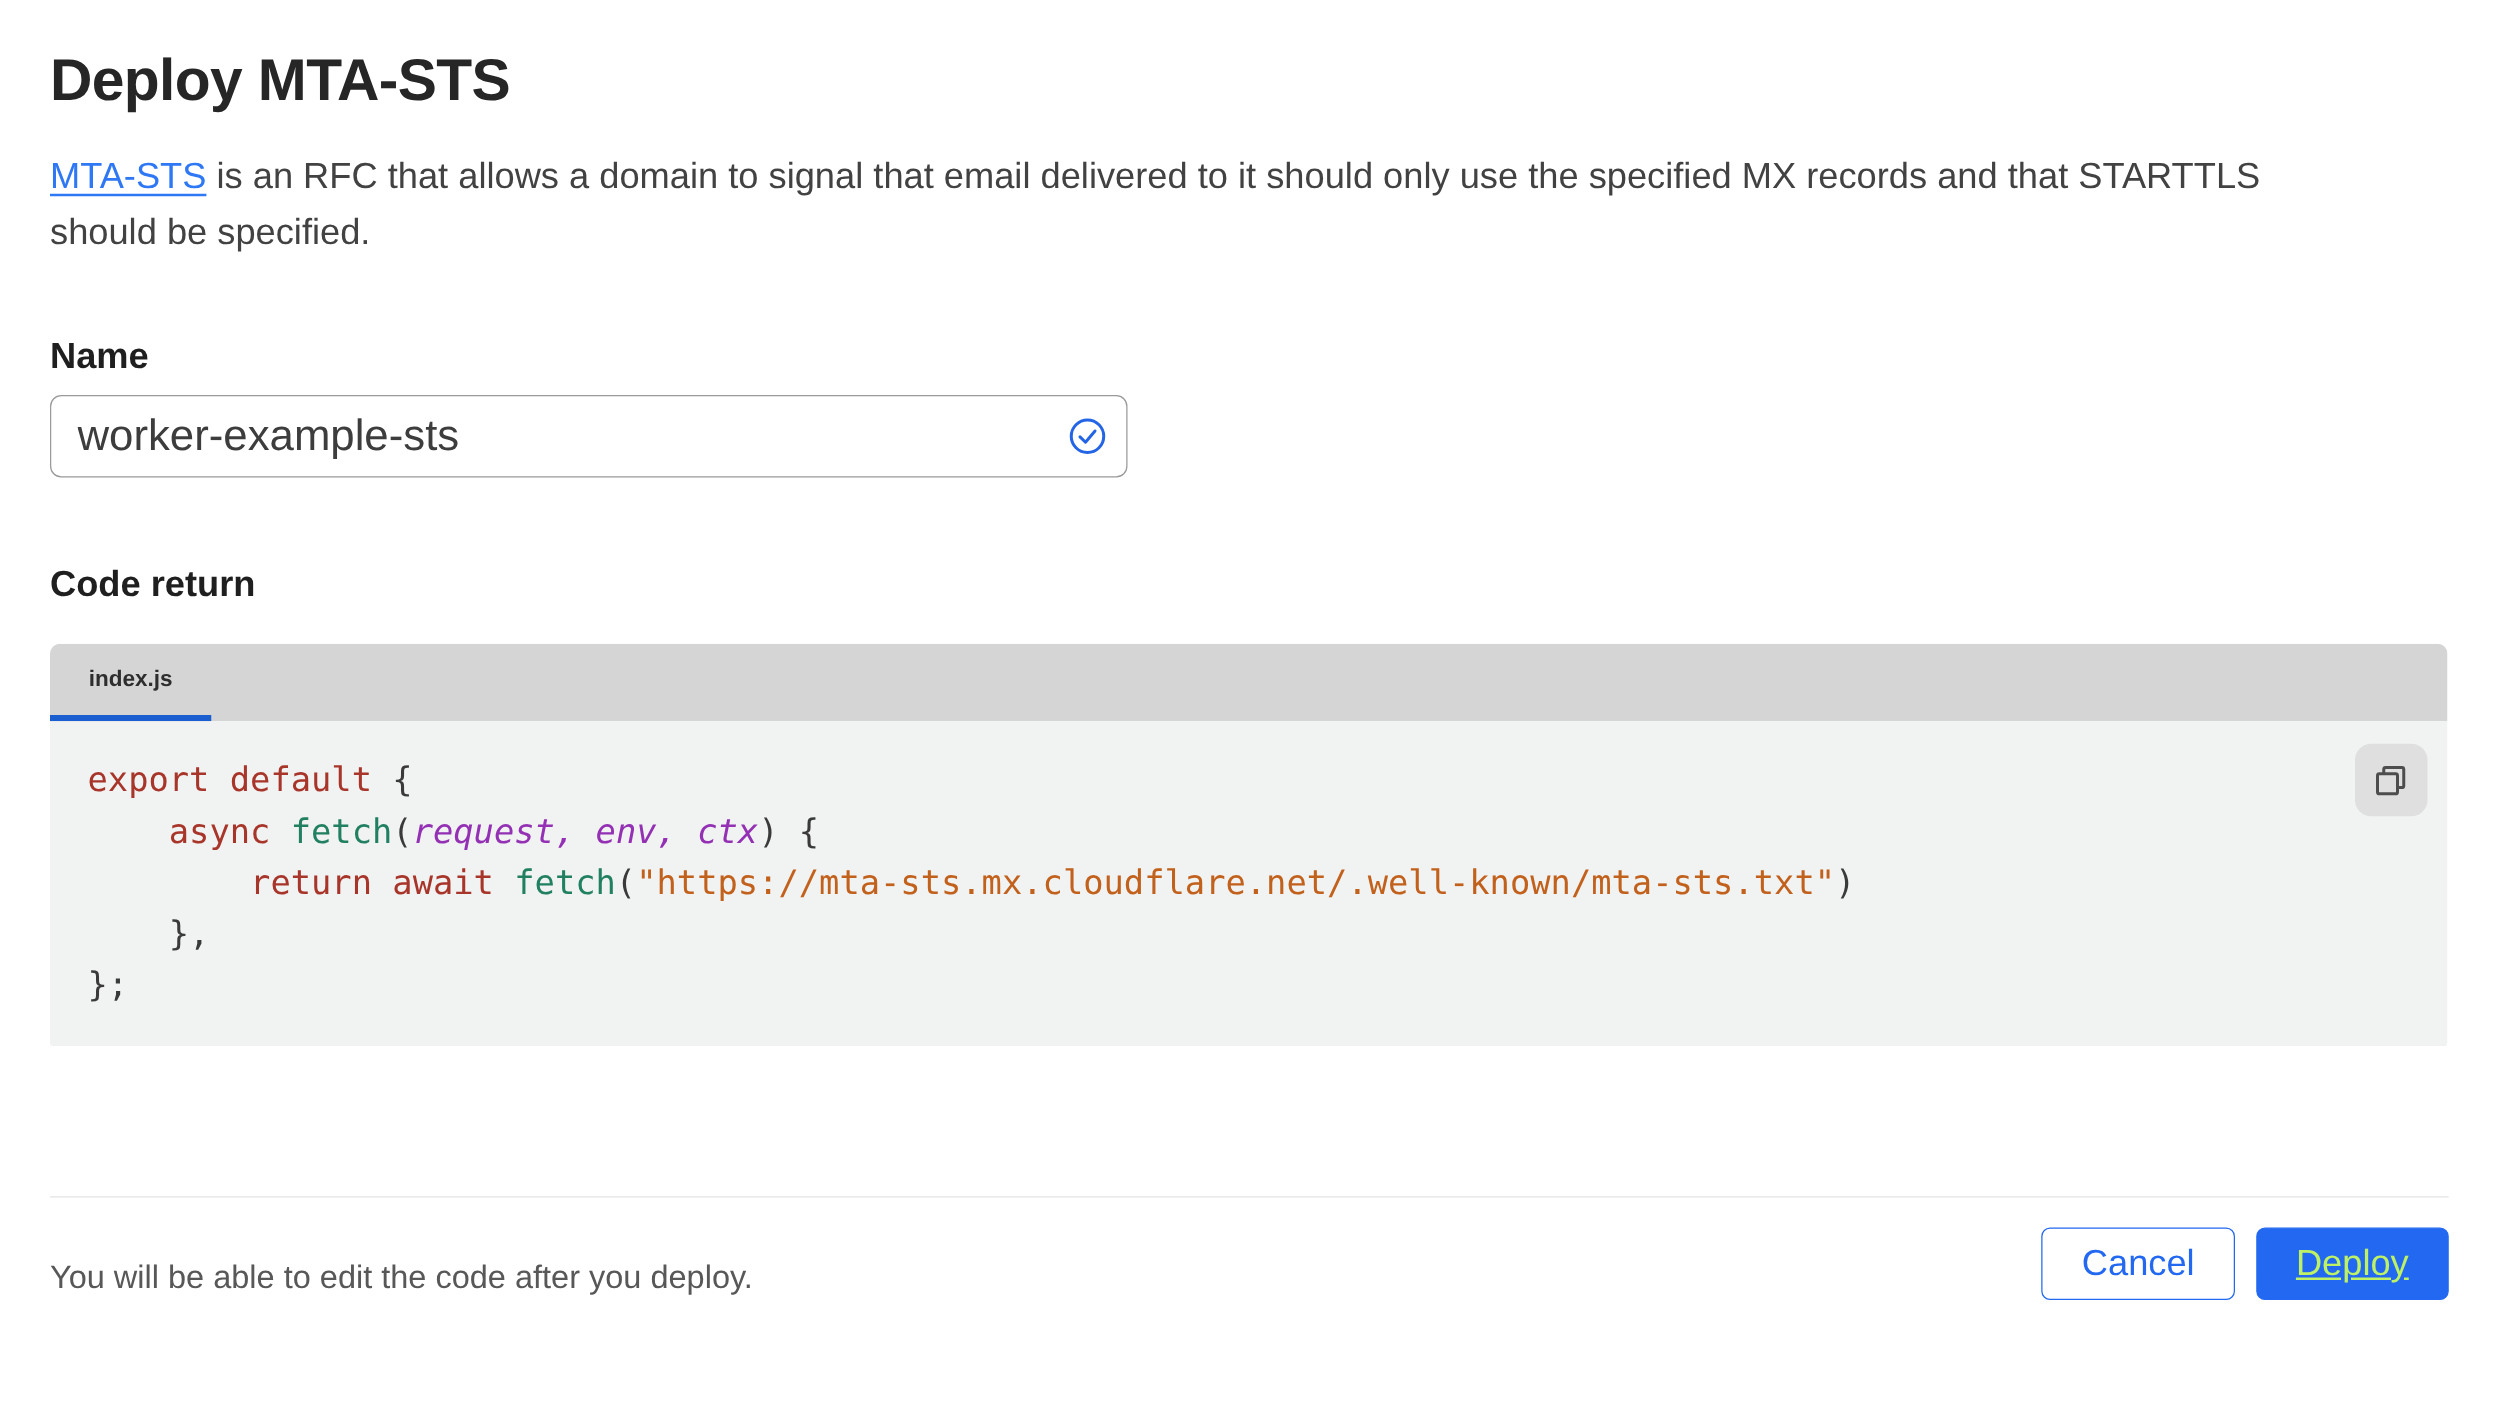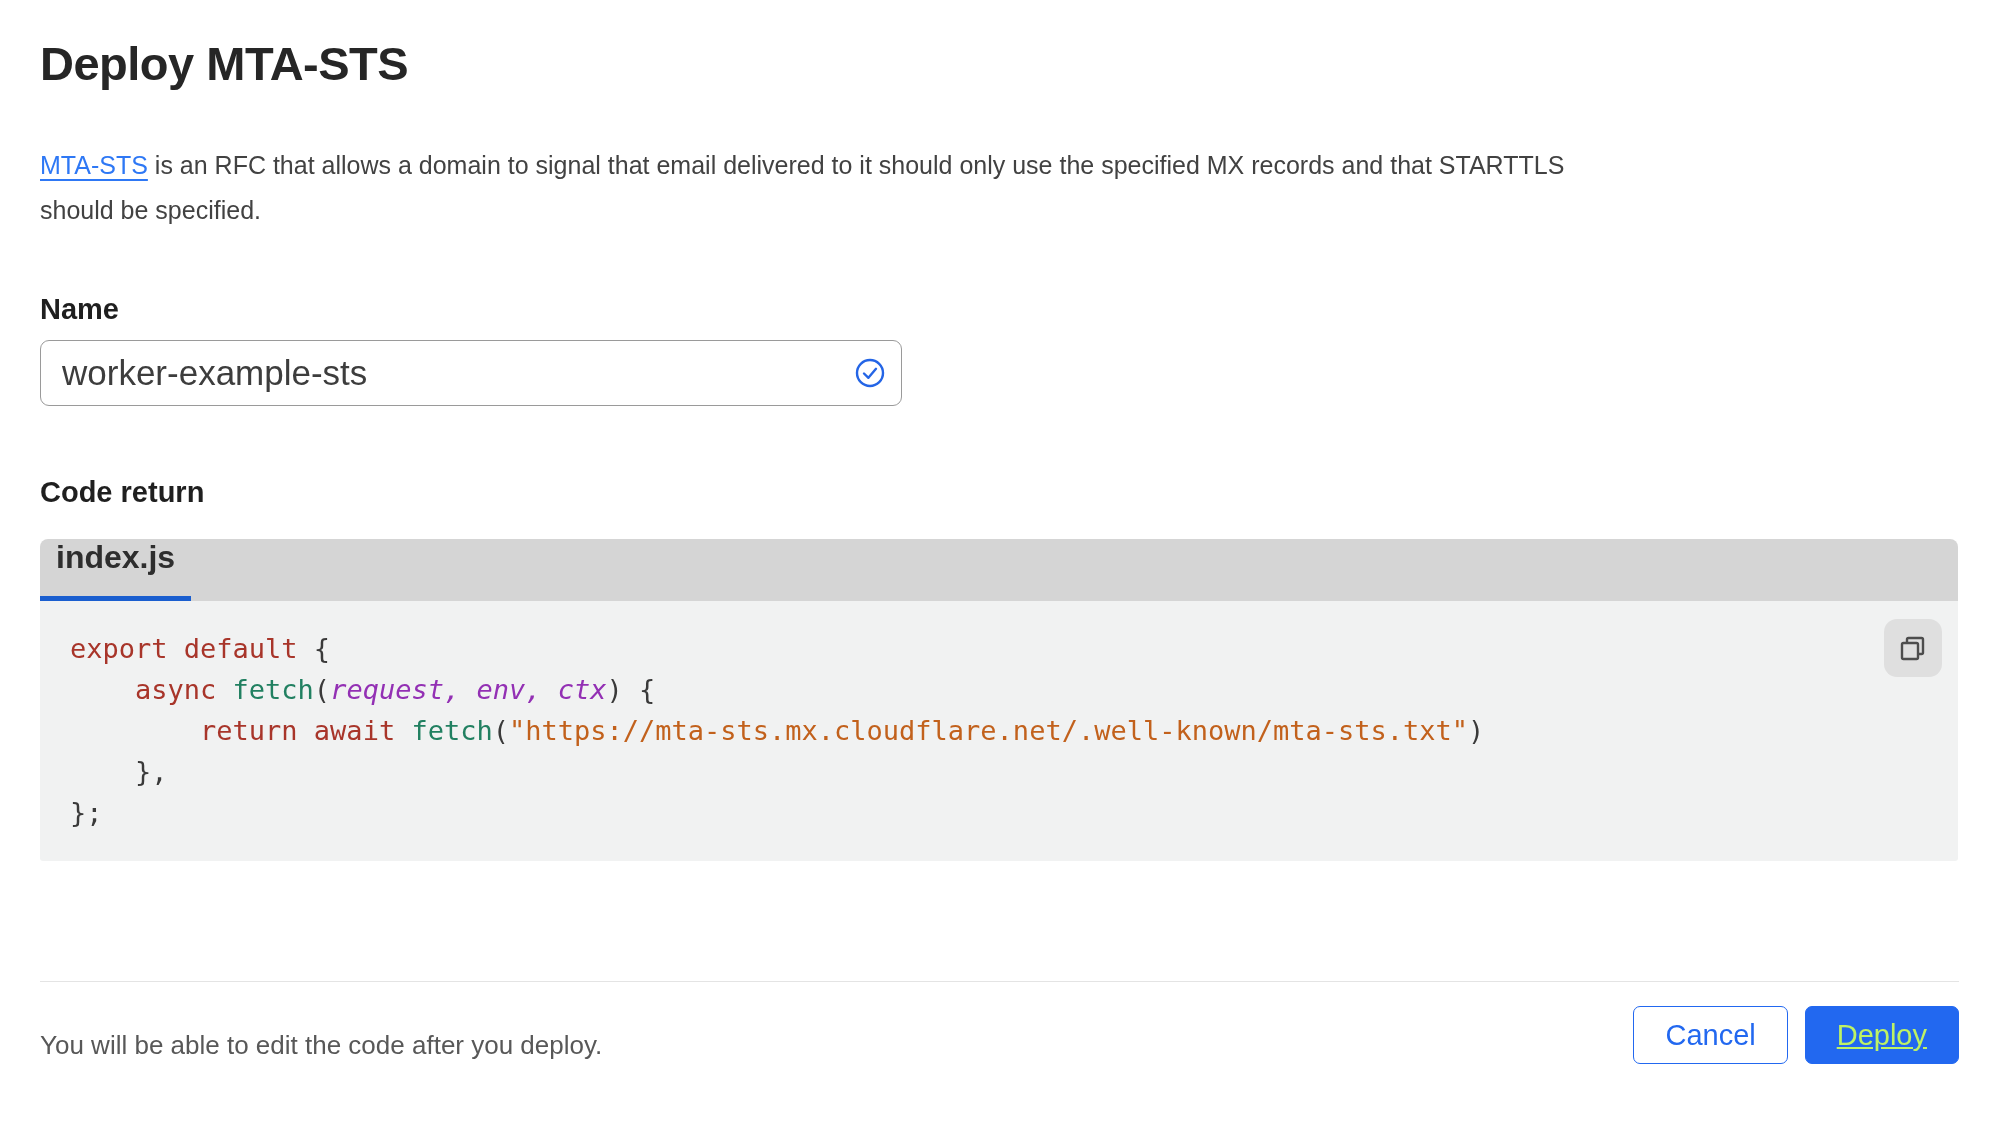--- a/index.html
+++ b/index.html
@@ -24,22 +24,22 @@
     overflow:hidden;
   }
   .page{width:1999px;height:1023px;padding:0 40px;background:#fff;border-radius:20px;}
 
   h1.page-title{
     padding-top:36px;
     font-size:47px;font-weight:700;color:#262626;
     letter-spacing:-0.5px;
   }
   p.description{
-    margin-top:52px;
-    font-size:25px;line-height:45px;color:#424242;
+    margin-top:28px;
+    font-size:29px;line-height:45px;color:#424242;
   }
   p.description a{
     color:var(--link_blue);
     text-decoration:underline;
     text-underline-offset:5px;
     cursor:pointer;
   }
 
   .section-label{
     font-size:29px;font-weight:700;color:#1f1f1f;
@@ -72,23 +72,23 @@
     width:1918px;
     border-radius:8px 8px 3px 3px;
     overflow:hidden;
   }
   .tab-bar{
     height:62px;
     background:var(--tab_bar_bg);
     display:flex;align-items:stretch;
   }
   .tab{
-    display:flex;align-items:flex-start;
-    padding:0 16px;
-    font-size:32px;font-weight:700;color:#2e2e2e;
+    display:flex;align-items:center;
+    padding:0 31px;
+    font-size:18px;font-weight:700;color:#2e2e2e;
     border-bottom:5px solid var(--tab_underline_blue);
     cursor:pointer;
   }
   .code-area{
     position:relative;
     background:var(--code_bg);
     padding:27px 30px 28px 30px;
   }
   .code-area pre{
     font-family:"DejaVu Sans Mono",monospace;

